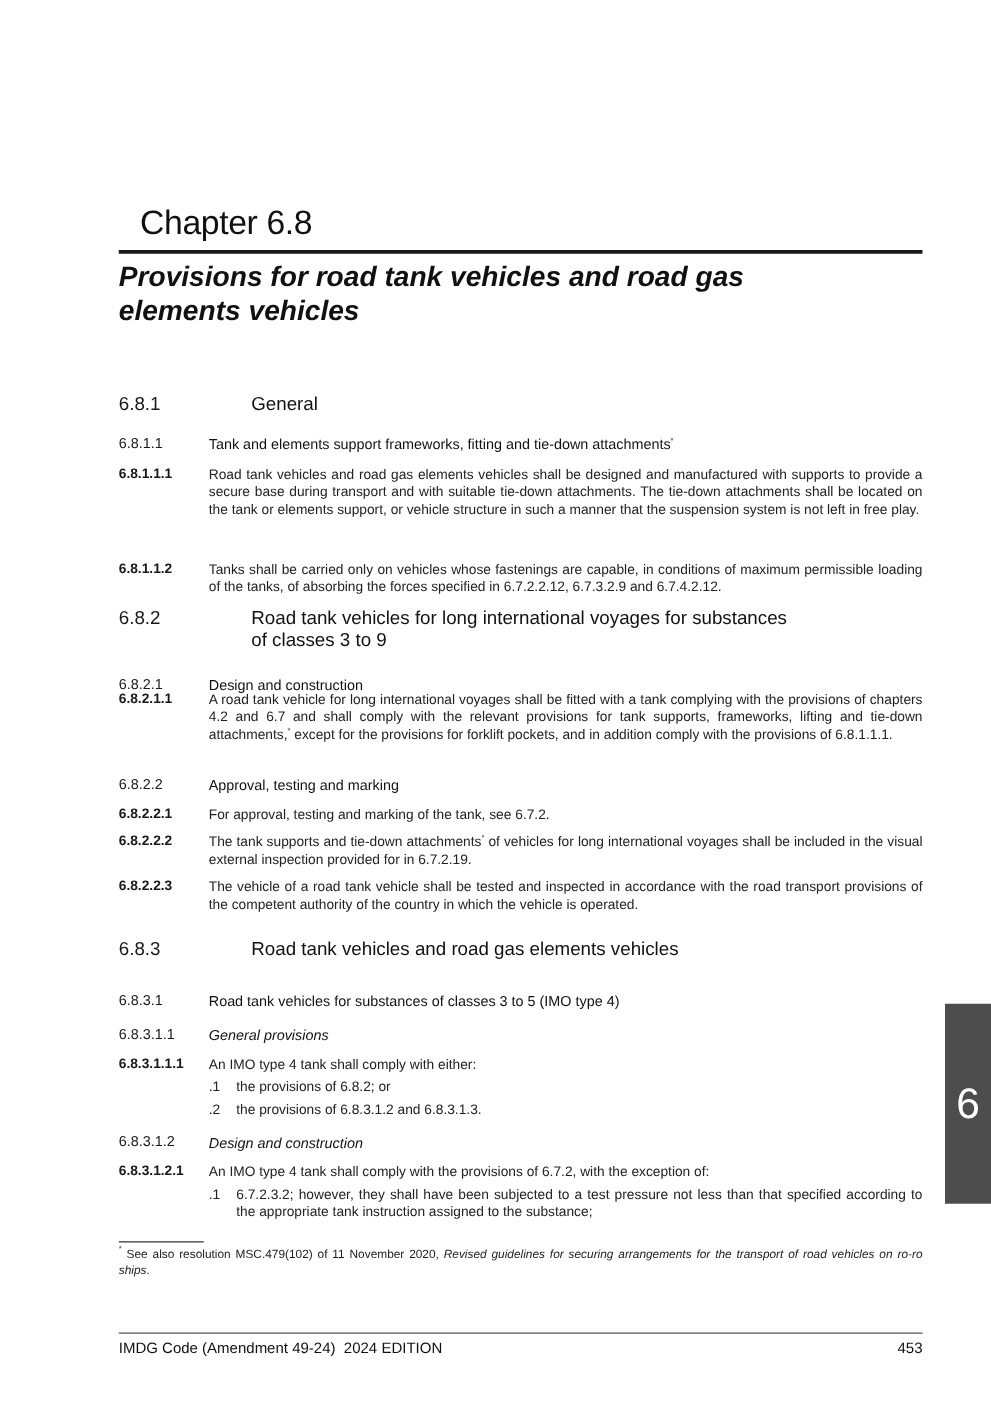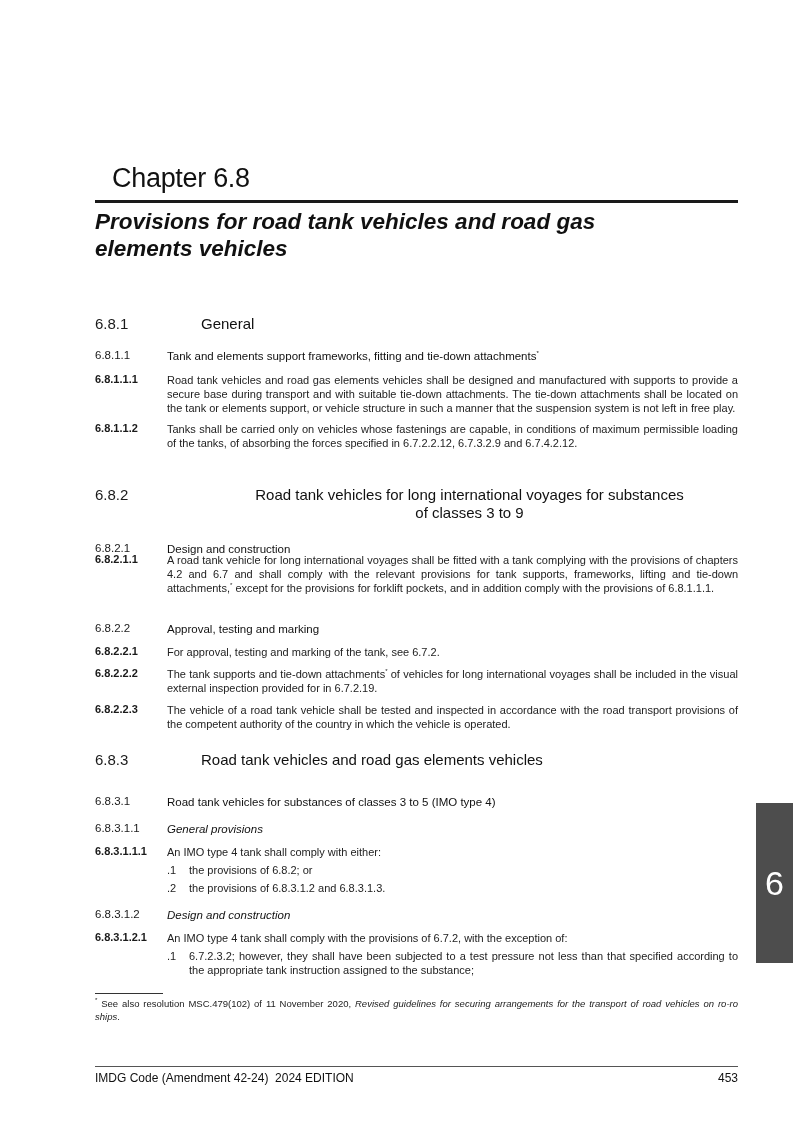--- a/index.html
+++ b/index.html
@@ -69,26 +69,26 @@
 <div class="row" style="top:349px;">
   <span class="num l3">6.8.1.1</span>
   <div class="h3"><span>Tank and elements support frameworks, fitting and tie-down attachments</span><sup>*</sup></div>
 </div>
 
 <div class="row" style="top:373px;">
   <span class="num">6.8.1.1.1</span>
   <div class="body">Road tank vehicles and road gas elements vehicles shall be designed and manufactured with supports to provide a secure base during transport and with suitable tie-down attachments. The tie-down attachments shall be located on the tank or elements support, or vehicle structure in such a manner that the suspension system is not left in free play.</div>
 </div>
 
-<div class="row" style="top:422px;">
+<div class="row" style="top:449px;">
   <span class="num">6.8.1.1.2</span>
   <div class="body">Tanks shall be carried only on vehicles whose fastenings are capable, in conditions of maximum permissible loading of the tanks, of absorbing the forces specified in 6.7.2.2.12, 6.7.3.2.9 and 6.7.4.2.12.</div>
 </div>
 
-<div class="row" style="top:486px;text-align:center;">
+<div class="row" style="top:486px;">
   <span class="num l2">6.8.2</span>
   <div class="h2">
     <div>Road tank vehicles for long international voyages for substances</div>
     <div>of classes 3 to 9</div>
   </div>
 </div>
 
 <div class="row" style="top:542px;">
   <span class="num l3">6.8.2.1</span>
   <div class="h3">Design and construction</div>
@@ -160,18 +160,18 @@
   <div class="item" style="top:18px;">
     <span class="marker">.1</span>
     <div class="text">6.7.2.3.2; however, they shall have been subjected to a test pressure not less than that specified according to the appropriate tank instruction assigned to the substance;</div>
   </div>
 </div>
 
 <div class="fn-rule"></div>
 <div class="footnote"><sup>*</sup><span> See also resolution MSC.479(102) of 11 November 2020, </span><em>Revised guidelines for securing arrangements for the transport of road vehicles on ro-ro ships</em><span>.</span></div>
 
 <div class="footer-rule"></div>
-<div class="footer-left"><span>IMDG Code (Amendment 42-24)</span>&nbsp;&nbsp;<span>2024 EDITION</span></div>
+<div class="footer-left"><span>IMDG Code (Amendment 49-24)</span>&nbsp;&nbsp;<span>2024 EDITION</span></div>
 <div class="footer-right">453</div>
 
 <div class="thumb-tab">
     <span>6</span>
   </div>
 
 </body></html>

